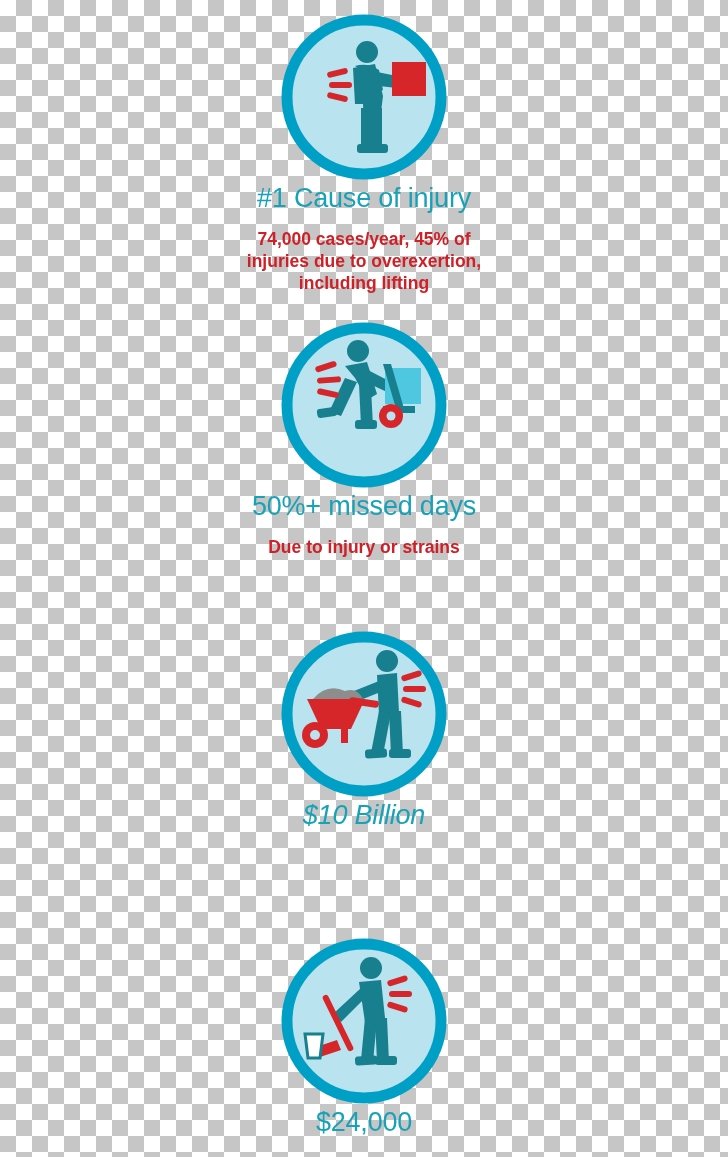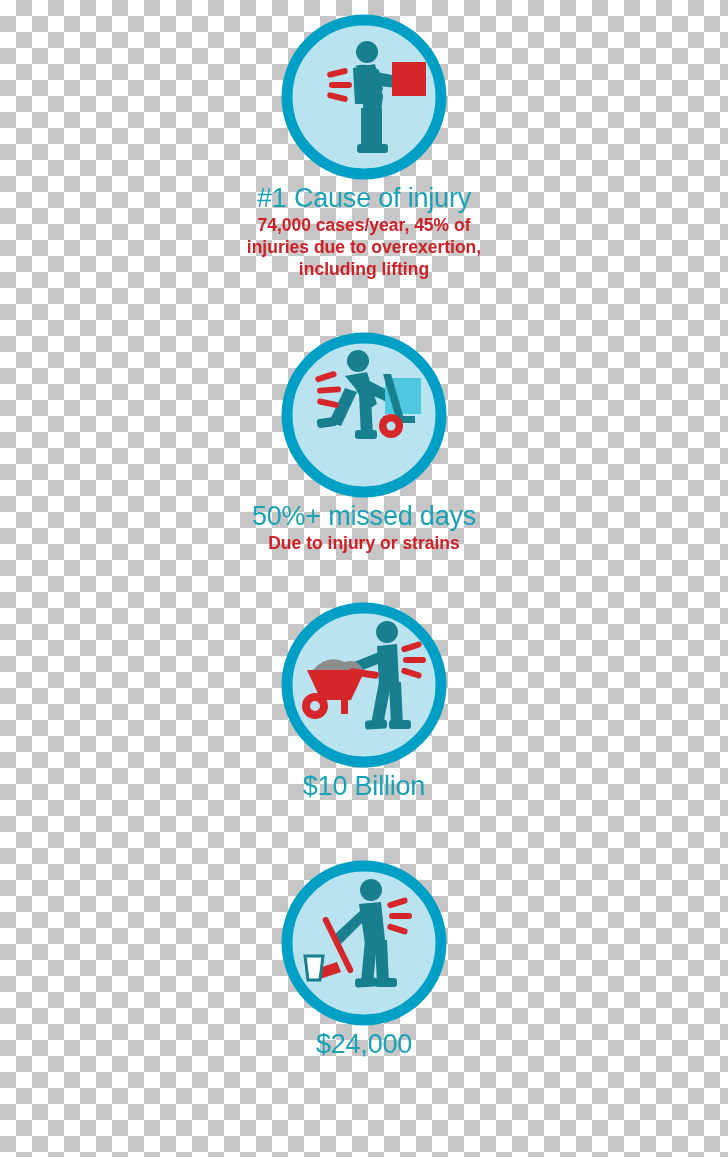--- a/index.html
+++ b/index.html
@@ -47,21 +47,21 @@
     letter-spacing: -0.2px;
     margin: 0;
     padding: 0;
   }
 
   .sub {
     color: #cf2027;
     font-size: 17.5px;
     line-height: 22px;
     font-weight: bold;
-    margin: 0 auto;
+    margin: 14px auto;
     padding: 0;
     max-width: 270px;
   }
 
   .sub-wide {
     max-width: 300px;
   }
 </style>
 </head>
 <body>
@@ -92,21 +92,21 @@
           <rect x="48" y="58" width="21" height="6" rx="3" transform="rotate(-14 58 61)"></rect>
           <rect x="50" y="70" width="23" height="6" rx="3"></rect>
           <rect x="48" y="82" width="21" height="6" rx="3" transform="rotate(14 58 85)"></rect>
         </g>
       </svg>
     </div>
     <p class="headline">#1 Cause of injury</p>
     <p class="sub">74,000 cases/year, 45% of injuries due to overexertion, including lifting</p>
   </div>
 
-  <div class="block" style="top:330px;">
+  <div class="block" style="top:320px;">
     <div class="icon-wrap">
       <svg width="170" height="170" viewBox="0 0 170 170" aria-hidden="true">
         <circle cx="85" cy="85" r="77" fill="#b9e3ef" stroke="#00a0c6" stroke-width="11"></circle>
 
         <circle cx="79" cy="31" r="11" fill="#177f8e"></circle>
 
         <path d="M66 46 L88 42 L98 74 L88 80 L76 58 Z" fill="#177f8e"></path>
 
         <path d="M85 48 L112 62 L108 72 L82 60 Z" fill="#177f8e"></path>
 
@@ -128,21 +128,21 @@
           <rect x="36" y="44" width="22" height="6" rx="3" transform="rotate(-18 46 47)"></rect>
           <rect x="38" y="57" width="24" height="6" rx="3" transform="rotate(-4 50 60)"></rect>
           <rect x="38" y="70" width="22" height="6" rx="3" transform="rotate(12 48 73)"></rect>
         </g>
       </svg>
     </div>
     <p class="headline">50%+ missed days</p>
     <p class="sub sub-wide">Due to injury or strains</p>
   </div>
 
-  <div class="block" style="top:600px;">
+  <div class="block" style="top:629px;font-style:italic;">
     <div class="icon-wrap">
       <svg width="170" height="170" viewBox="0 0 170 170" aria-hidden="true">
         <circle cx="85" cy="85" r="77" fill="#b9e3ef" stroke="#00a0c6" stroke-width="11"></circle>
 
         <circle cx="108" cy="32" r="11" fill="#177f8e"></circle>
 
         <path d="M98 46 L118 44 L120 84 L100 86 Z" fill="#177f8e"></path>
 
         <path d="M100 52 L104 62 L74 74 L70 64 Z" fill="#177f8e"></path>
 
@@ -165,21 +165,21 @@
         <g fill="#d6262a">
           <rect x="122" y="44" width="21" height="6" rx="3" transform="rotate(-18 132 47)"></rect>
           <rect x="124" y="57" width="23" height="6" rx="3" transform="rotate(0 135 60)"></rect>
           <rect x="122" y="70" width="21" height="6" rx="3" transform="rotate(18 132 73)"></rect>
         </g>
       </svg>
     </div>
     <p class="headline">$10 Billion</p>
   </div>
 
-  <div class="block" style="top:858px;">
+  <div class="block" style="top:936px;">
     <div class="icon-wrap">
       <svg width="170" height="170" viewBox="0 0 170 170" aria-hidden="true">
         <circle cx="85" cy="85" r="77" fill="#b9e3ef" stroke="#00a0c6" stroke-width="11"></circle>
 
         <circle cx="92" cy="32" r="11" fill="#177f8e"></circle>
 
         <path d="M80 46 L102 44 L106 82 L86 86 Z" fill="#177f8e"></path>
 
         <path d="M82 52 L88 60 L62 86 L54 78 Z" fill="#177f8e"></path>
 

